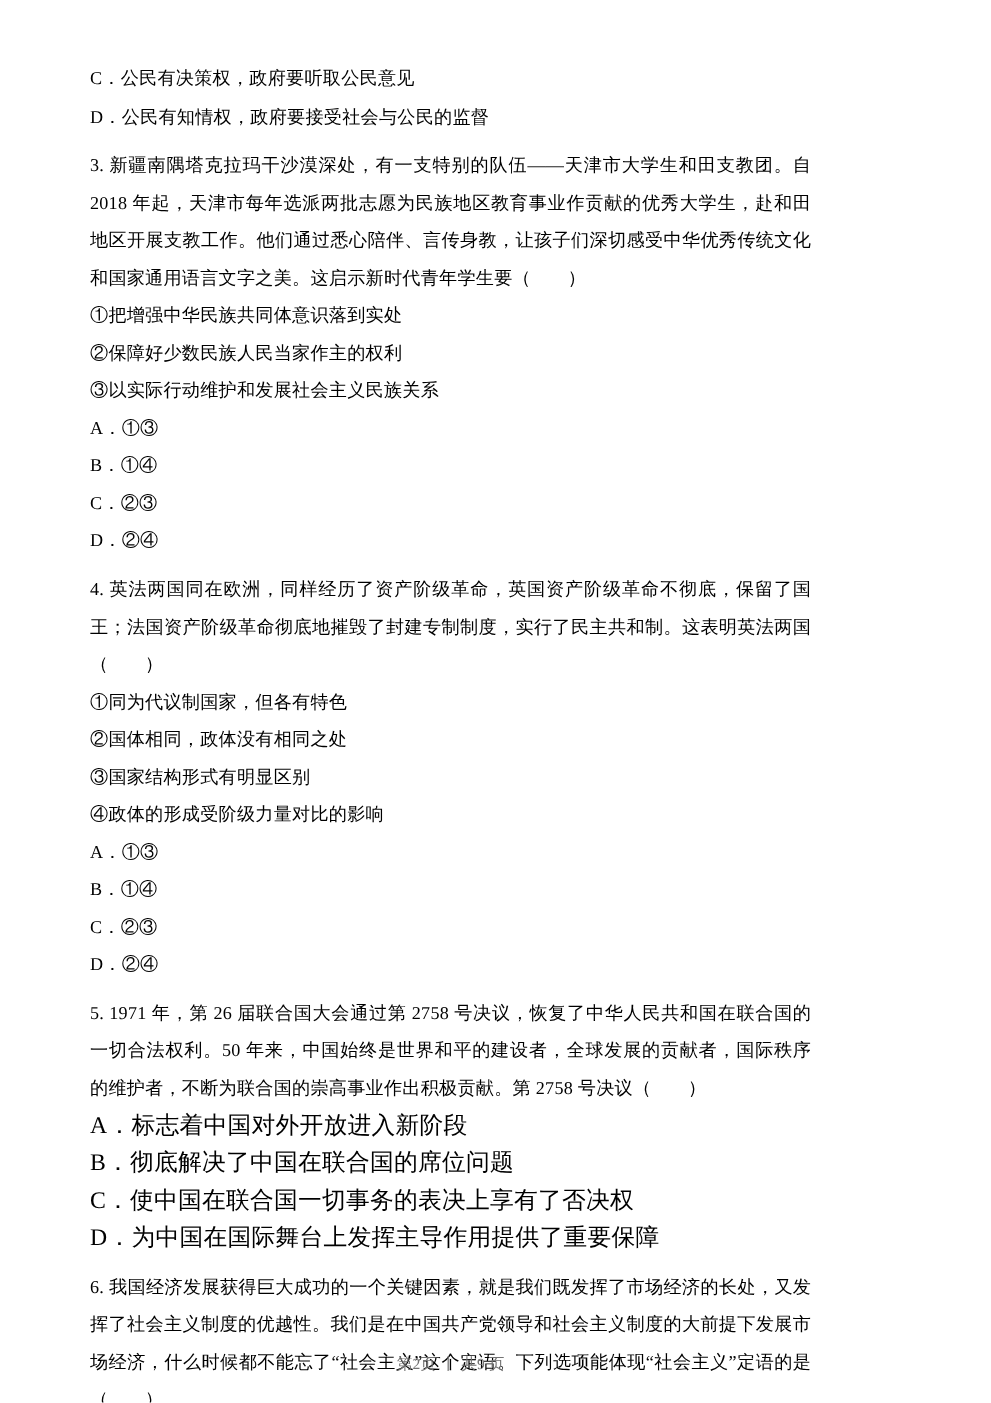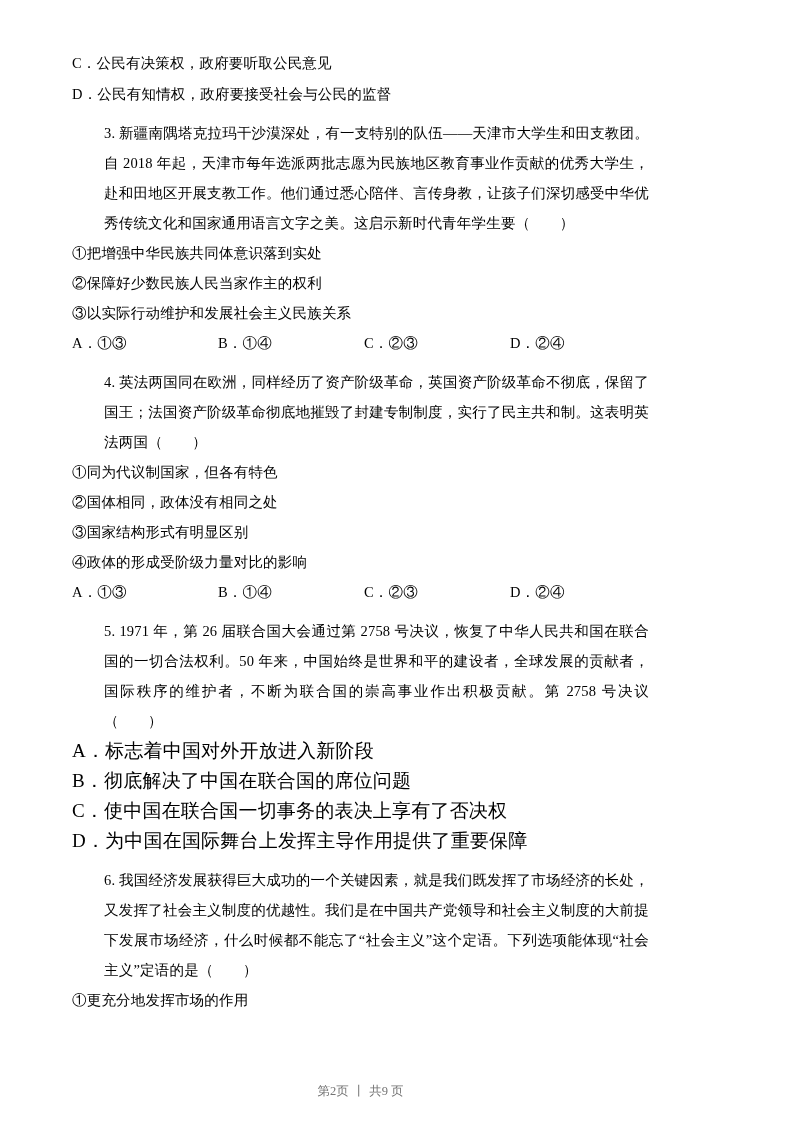--- a/index.html
+++ b/index.html
@@ -29,37 +29,37 @@
   }
   .q-block {
     margin-top: 9px;
   }
   .q-stem {
     font-size: 14.5px;
     line-height: 30px;
     text-align: justify;
     text-indent: 0;
     letter-spacing: 0.2px;
-    margin-left: 32px;
   }
   .sub-item {
     font-size: 14.5px;
     line-height: 30px;
     letter-spacing: 0.2px;
   }
   .opt-line {
     font-size: 19px;
     line-height: 30px;
     letter-spacing: 0.2px;
   }
   .opt-row {
     display: flex;
     font-size: 14.5px;
     line-height: 30px;
     letter-spacing: 0.2px;
+    flex-direction: column;
   }
   .opt-row > span {
     display: inline-block;
   }
   .opt-a { width: 168px; }
   .opt-b { width: 168px; }
   .opt-c { width: 168px; }
   .opt-d { width: 160px; }
   .footer {
     position: absolute;

